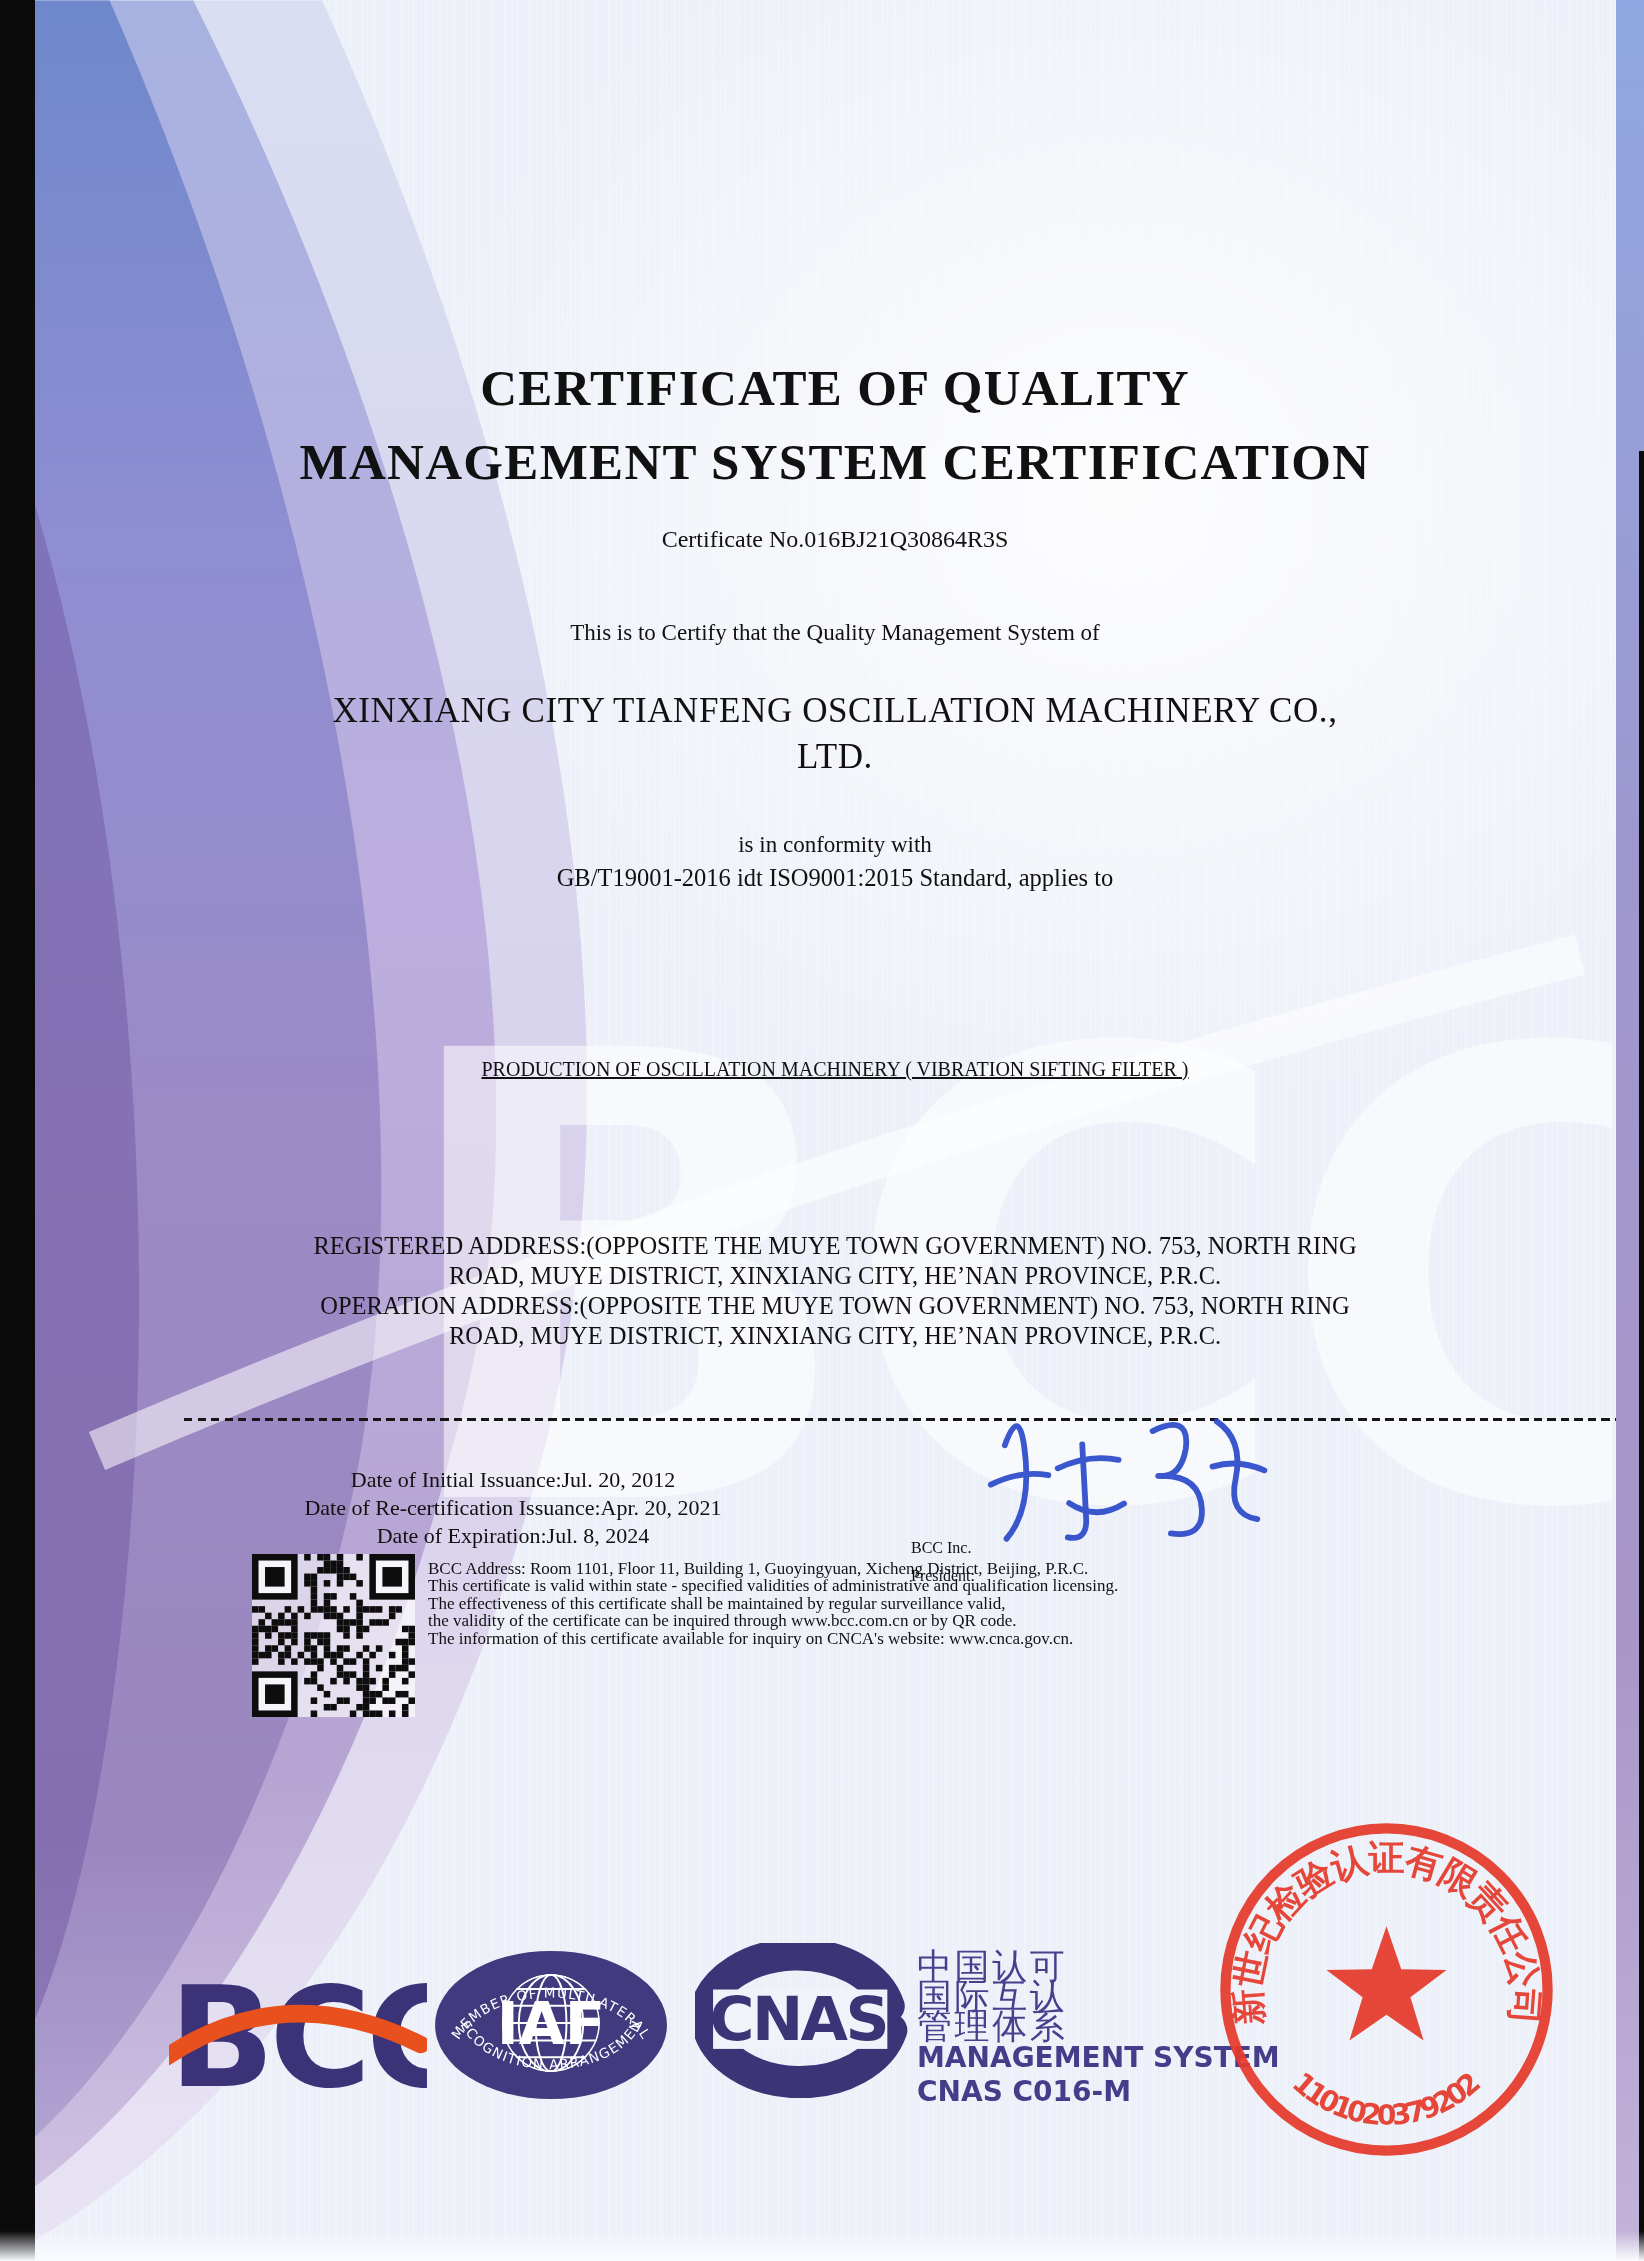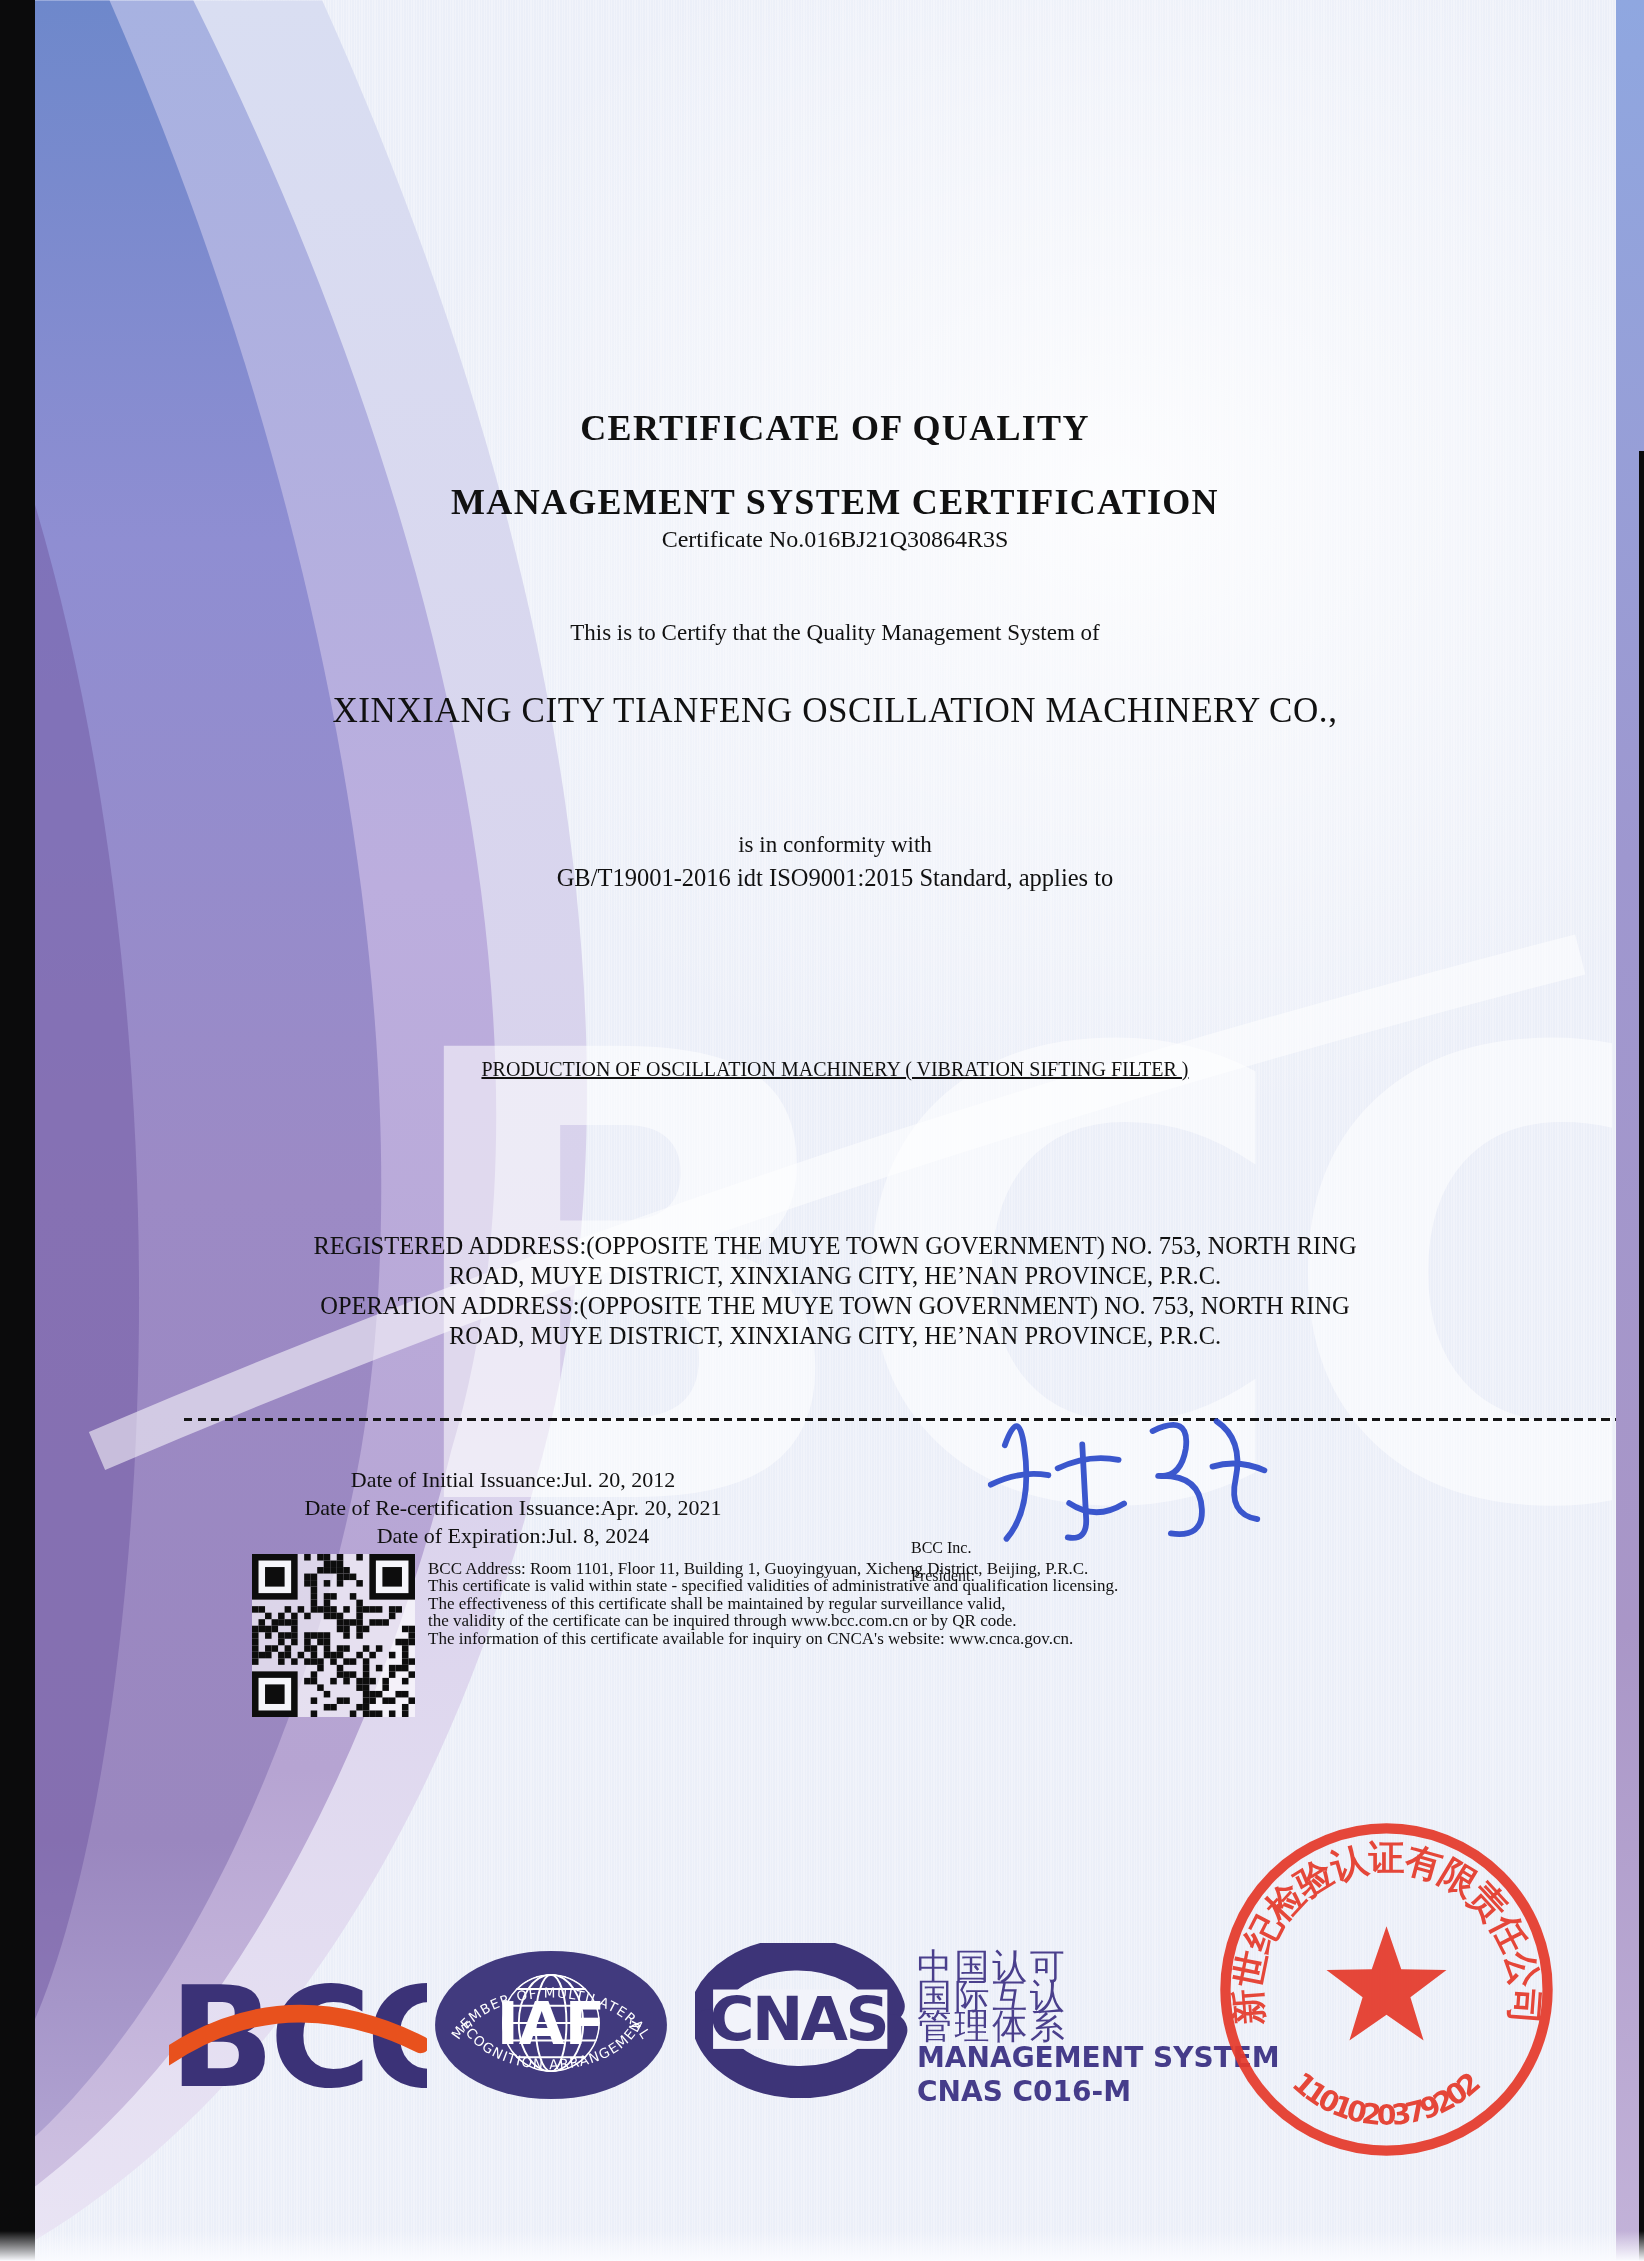--- a/index.html
+++ b/index.html
@@ -5,21 +5,21 @@
   html,body{margin:0;padding:0;background:#3a3a3a;}
   #page{position:relative;width:1645px;height:2261px;overflow:hidden;
         background:#eef1f9;font-family:"Liberation Serif",serif;color:#111;}
   #paper-texture{position:absolute;inset:0;
     background:
       radial-gradient(ellipse 1032px 903px at 68% 22%, rgba(255,255,255,.85), rgba(255,255,255,0) 70%),
       repeating-linear-gradient(90deg, rgba(255,255,255,.16) 0 1.3px, rgba(205,216,240,.08) 1.3px 2.6px);
     }
   .abs{position:absolute;}
   .ctext{position:absolute;left:77px;width:1516px;text-align:center;}
-  .title{font-size:36px;font-weight:bold;letter-spacing:1.3px;line-height:72px;margin-top:40px;}
+  .title{font-size:51px;font-weight:bold;letter-spacing:1.3px;line-height:72px;}
   .bold36{font-size:24px;font-weight:normal;}
   .body36{font-size:23px;}
   .company{font-size:35px;font-weight:normal;letter-spacing:0.6px;}
   .scope{font-size:20px;text-decoration:underline;}
   .addr{font-size:24.5px;line-height:30px;}
   .dates{font-size:22px;line-height:28px;}
   .fineprint{font-size:17px;line-height:17.4px;white-space:nowrap;}
   #dash-sep{position:absolute;left:184px;top:1418px;width:1454px;height:2.6px;
     background:repeating-linear-gradient(90deg,#161616 0 8.4px,transparent 8.4px 13.5px);}
   #watermark{position:absolute;left:387px;top:851px;width:1225px;height:903px;overflow:hidden;
@@ -76,20 +76,21 @@
   </svg>
 
   <div class="ctext title" style="top:352px;">CERTIFICATE OF QUALITY</div>
   <div class="ctext title" style="top:426px;">MANAGEMENT SYSTEM CERTIFICATION</div>
 
   <div class="ctext bold36" style="top:526px;">Certificate No.016BJ21Q30864R3S</div>
 
   <div class="ctext body36" style="top:620px;">This is to Certify that the Quality Management System of</div>
 
   <div class="ctext company" style="top:691px;">XINXIANG CITY TIANFENG OSCILLATION MACHINERY CO.,</div>
+  <div class="ctext company" style="top:737px;">LTD.</div>
 
   <div class="ctext body36" style="top:832px;">is in conformity with</div>
   <div class="ctext" style="top:864px;font-size:24.5px;">GB/T19001-2016 idt ISO9001:2015 Standard, applies to</div>
 
   <div class="ctext scope" style="top:1058px;">PRODUCTION OF OSCILLATION MACHINERY ( VIBRATION SIFTING FILTER )</div>
 
   <div class="ctext addr" style="top:1231px;">
     <div>REGISTERED ADDRESS:(OPPOSITE THE MUYE TOWN GOVERNMENT) NO. 753, NORTH RING</div>
     <div>ROAD, MUYE DISTRICT, XINXIANG CITY, HE’NAN PROVINCE, P.R.C.</div>
     <div>OPERATION ADDRESS:(OPPOSITE THE MUYE TOWN GOVERNMENT) NO. 753, NORTH RING</div>

